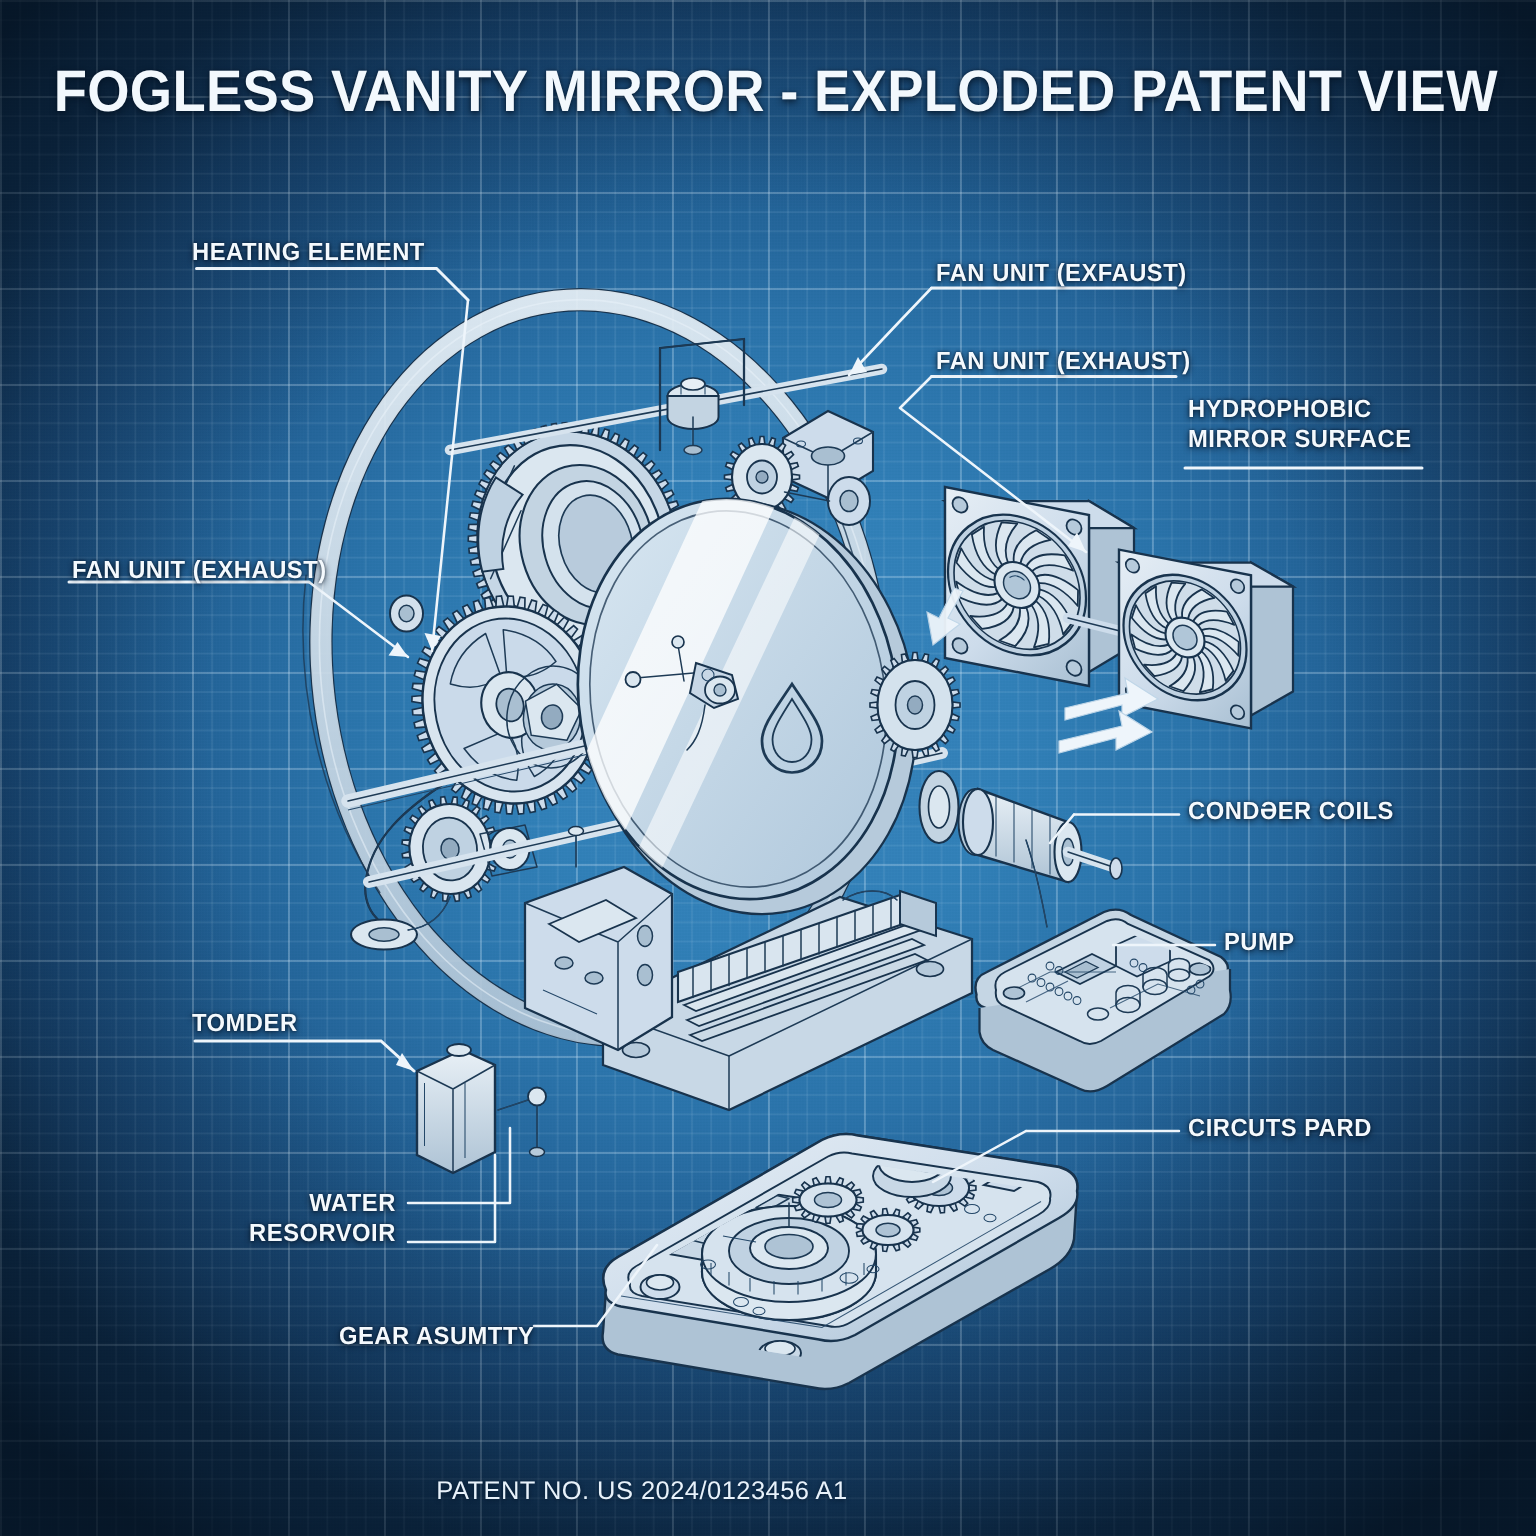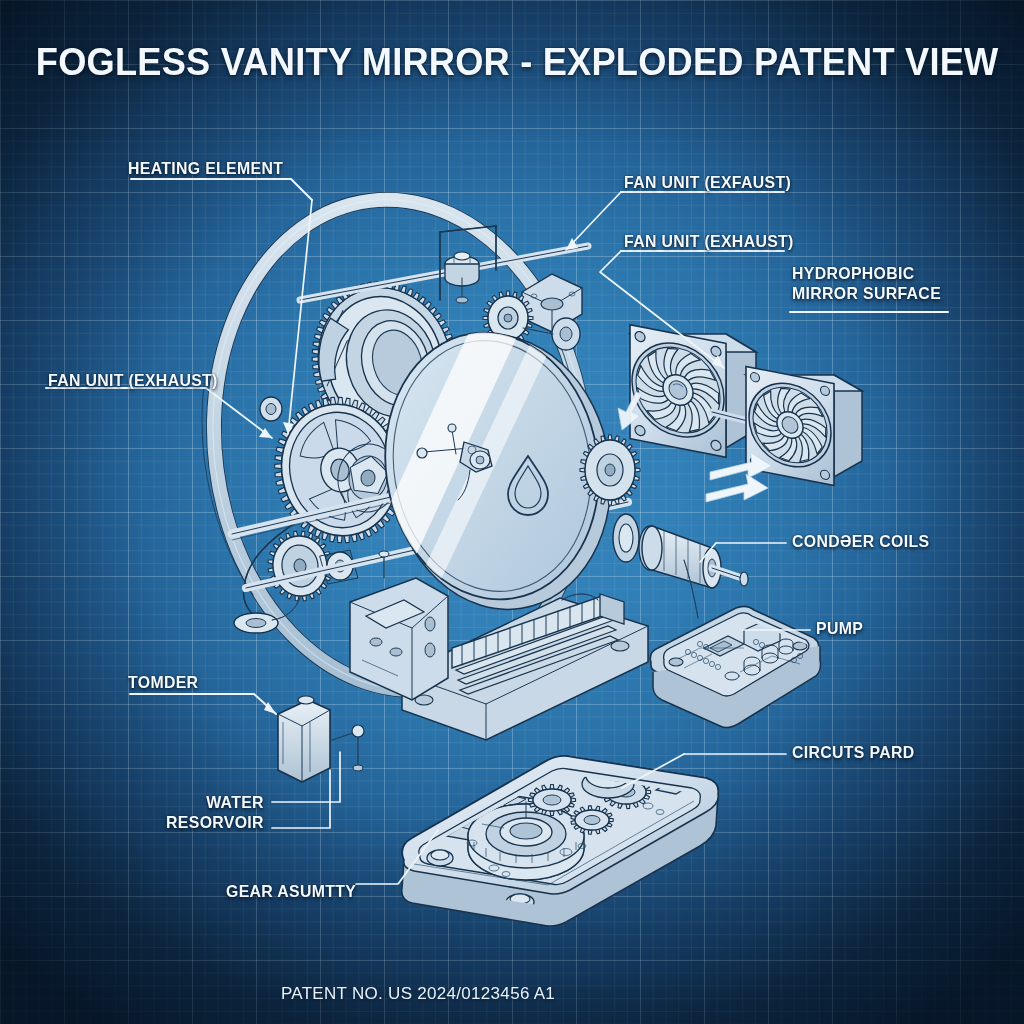--- a/index.html
+++ b/index.html
@@ -63,21 +63,21 @@
     font-size: 39px;
     font-weight: 700;
     letter-spacing: 0.2px;
     color: #f2f8fd;
     font-family: "Liberation Sans Narrow", "Liberation Sans", sans-serif;
     transform: scaleX(0.93);
     text-shadow: 0 2px 5px rgba(4,20,38,0.75), 0 0 2px rgba(4,20,38,0.6);
     white-space: nowrap;
   }
   #footer {
-    position: absolute; bottom: 20px; left: 4px; width: 828px;
+    position: absolute; bottom: 20px; left: 14px; width: 828px;
     text-align: center;
     font-size: 17px;
     font-weight: 400;
     color: #e8f2fb;
     letter-spacing: 0.3px;
     text-shadow: 0 1px 3px rgba(4,20,38,0.7);
   }
 
   .callout {
     position: absolute;

